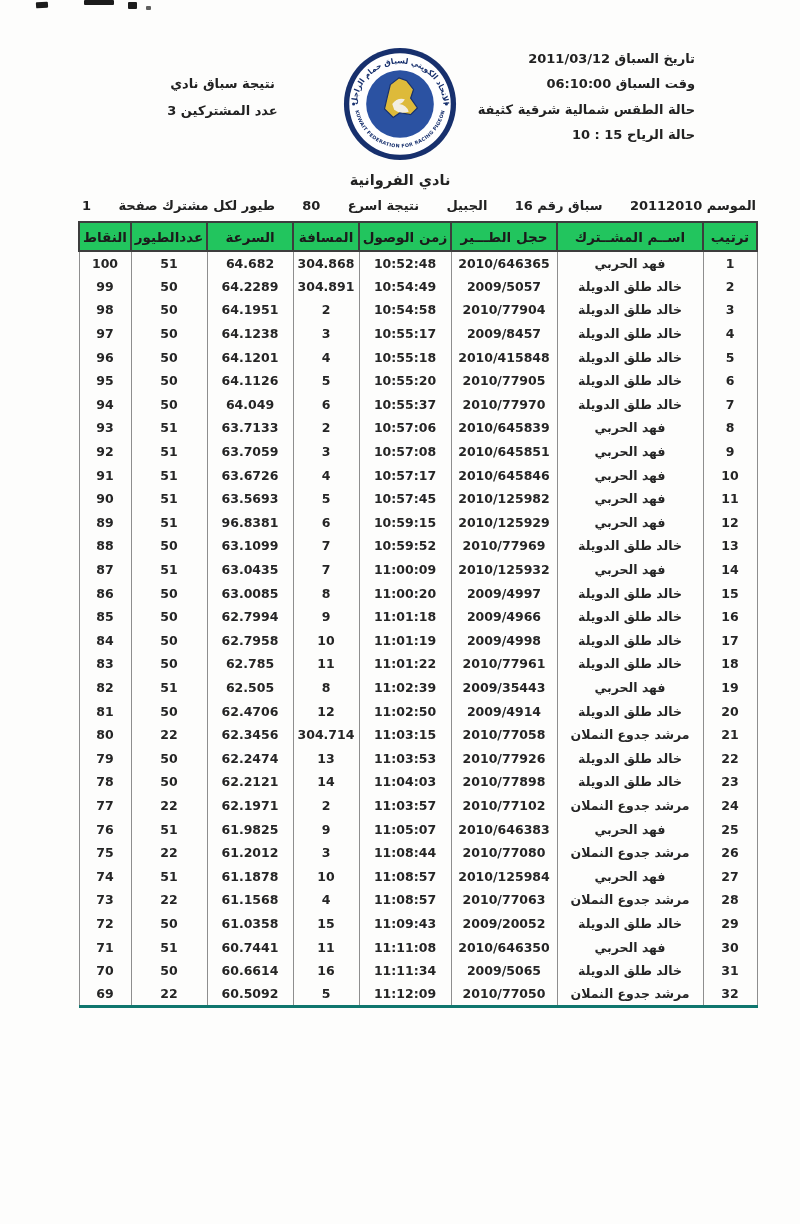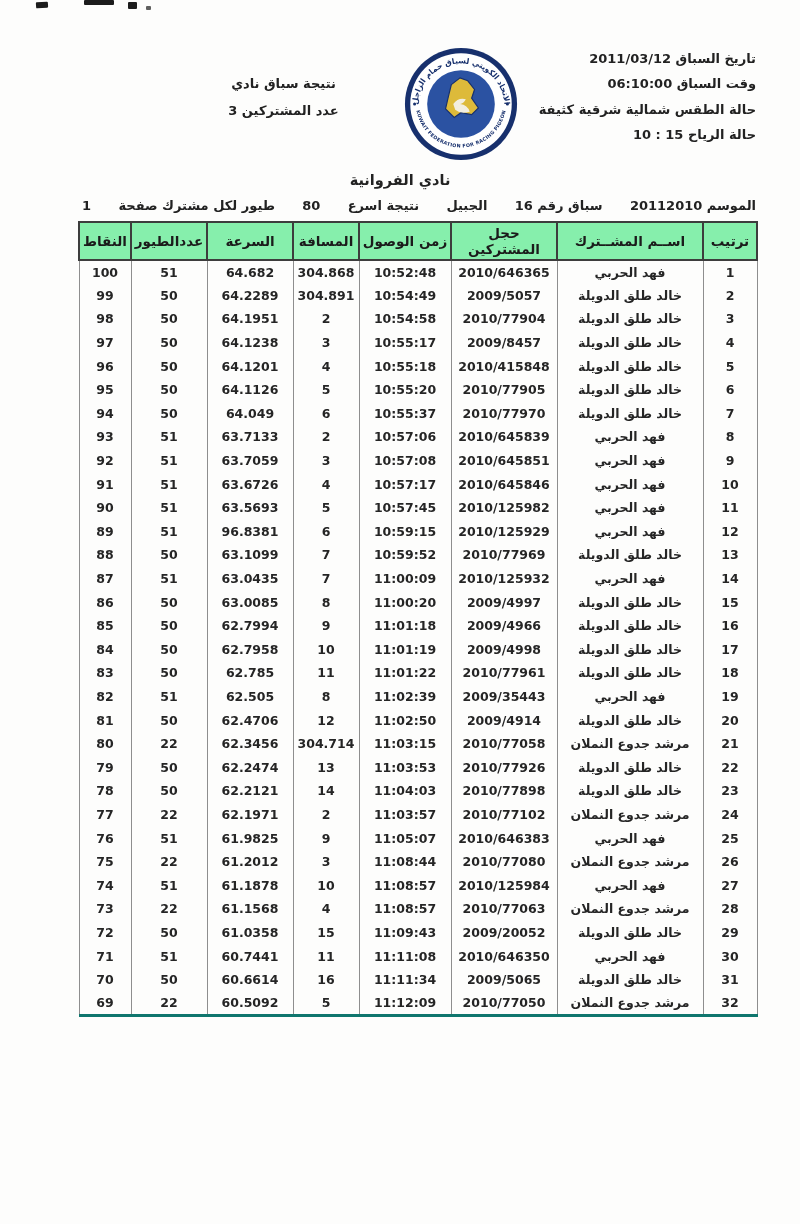--- a/index.html
+++ b/index.html
@@ -20,21 +20,21 @@
   }
   
   .artifact { position: absolute; background: #1c1c1c; border-radius: 1px; }
   .a1 { left: 36px;  top: 2px; width: 12px; height: 6px; transform: rotate(-4deg); }
   .a2 { left: 84px;  top: 0;   width: 30px; height: 5px; }
   .a3 { left: 128px; top: 2px; width: 9px;  height: 7px; }
   .a4 { left: 146px; top: 6px; width: 5px;  height: 4px; opacity: .7; }
 
   .top-header {
     display: flex;
-    justify-content: flex-start;
+    justify-content: center;
     align-items: flex-start;
     padding: 46px 44px 0 44px;
   }
   .race-info {
     width: 235px;
     text-align: right;
     font-size: 13px;
     font-weight: bold;
     line-height: 1.95;
     color: #222;
@@ -76,21 +76,21 @@
     margin: 8px 42px 0 80px;
   }
   table.results th {
     border: 2px solid #3d3d3d;
     font-size: 13.5px;
     font-weight: bold;
     height: 29px;
     padding: 2px 2px;
     text-align: center;
     color: #1b1b1b;
-    background: #86efac;
+    background: #22c55e;
   }
   table.results td {
     border-left: 1px solid #8e8e8e;
     border-right: 1px solid #8e8e8e;
     height: 23.6px;
     font-size: 12.5px;
     font-weight: bold;
     text-align: center;
     color: #252525;
     padding: 0 2px;
@@ -167,21 +167,21 @@
       <col style="width:92px">
       <col style="width:66px">
       <col style="width:86px">
       <col style="width:76px">
       <col style="width:52px">
     </colgroup>
     <thead>
       <tr>
         <th>ترتيب</th>
         <th>اســم المشــترك</th>
-        <th>حجل المشتركين</th>
+        <th>حجل الطـــير</th>
         <th>زمن الوصول</th>
         <th>المسافة</th>
         <th>السرعة</th>
         <th>عددالطيور</th>
         <th>النقاط</th>
       </tr>
     </thead>
     <tbody>
         <tr>
           <td>1</td>

